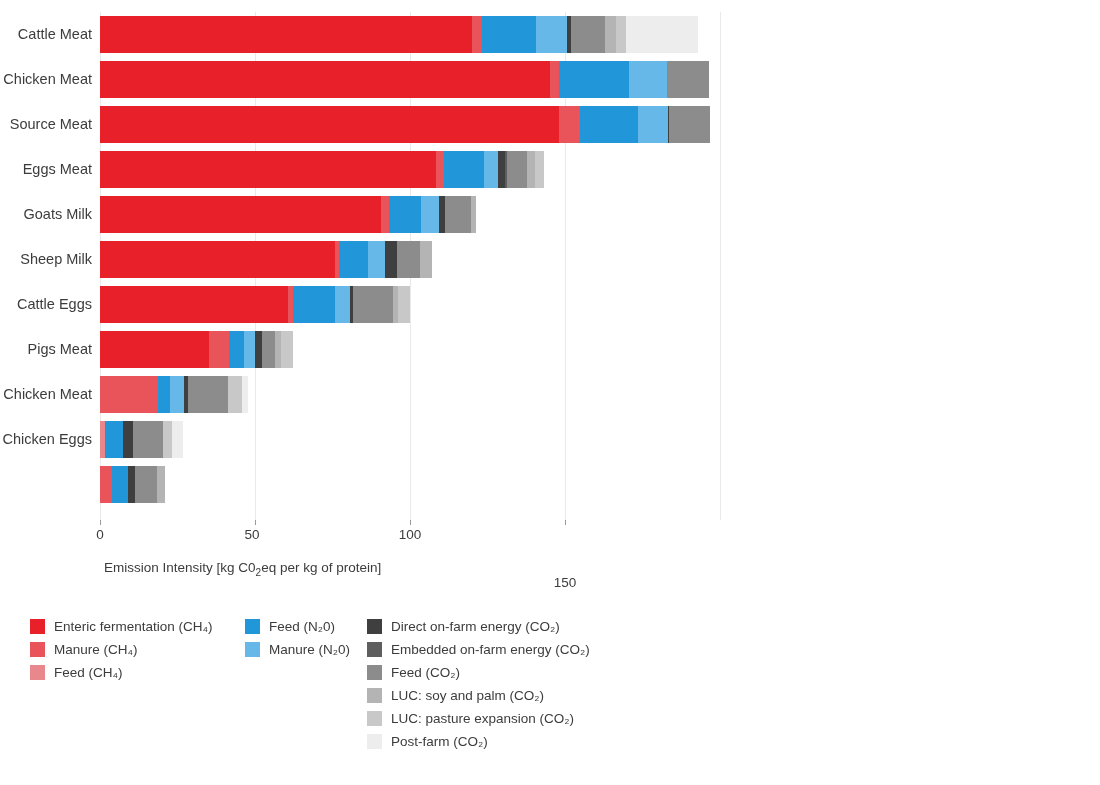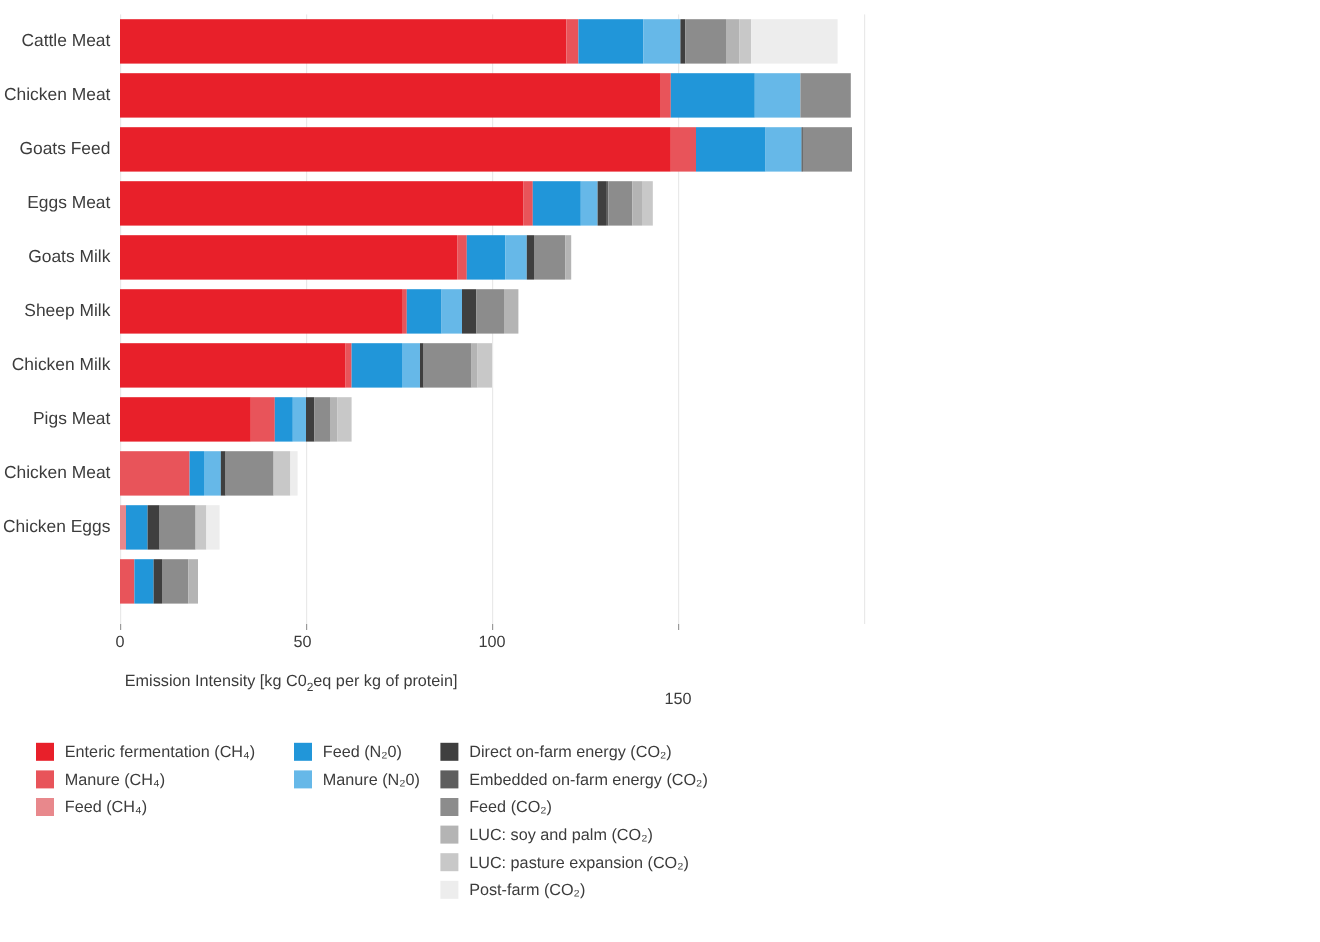--- a/index.html
+++ b/index.html
@@ -53,25 +53,25 @@
     <div class="gridlines">
         <div class="gridline" style="left: 100px;"></div>
         <div class="gridline" style="left: 255px;"></div>
         <div class="gridline" style="left: 410px;"></div>
         <div class="gridline" style="left: 565px;"></div>
         <div class="gridline" style="left: 720px;"></div>
       </div>
     <div class="cat-labels">
         <div class="cat-label">Cattle Meat</div>
         <div class="cat-label">Chicken Meat</div>
-        <div class="cat-label">Goats Feed</div>
+        <div class="cat-label">Source Meat</div>
         <div class="cat-label">Eggs Meat</div>
         <div class="cat-label">Goats Milk</div>
         <div class="cat-label">Sheep Milk</div>
-        <div class="cat-label">Chicken Milk</div>
+        <div class="cat-label">Cattle Eggs</div>
         <div class="cat-label">Pigs Meat</div>
         <div class="cat-label">Chicken Meat</div>
         <div class="cat-label">Chicken Eggs</div>
       </div>
     <div class="bars">
         <div class="bar-row">
           <div class="bar">
             <div class="seg" title="Enteric fermentation (CH₄): 120" style="width: 372px; background: rgb(232, 32, 42);"></div>
             <div class="seg" title="Manure (CH₄): 3.2" style="width: 9.92px; background: rgb(232, 84, 90);"></div>
             <div class="seg" title="Feed (N₂0): 17.4" style="width: 53.94px; background: rgb(33, 150, 217);"></div>

